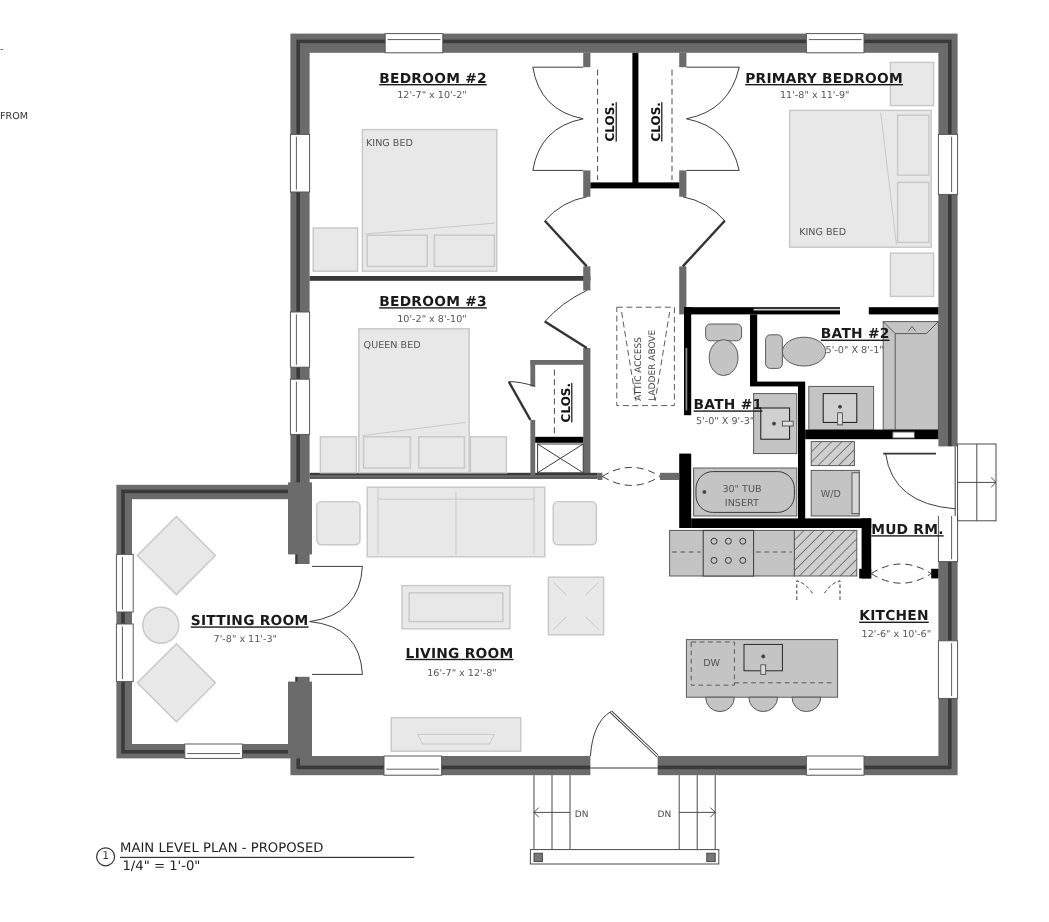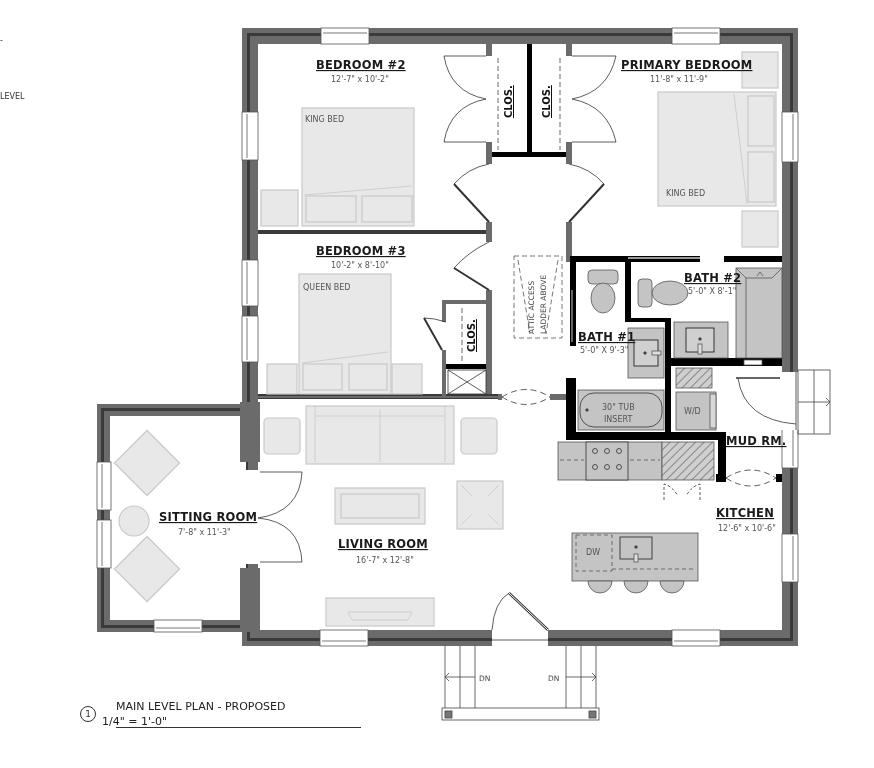--- a/index.html
+++ b/index.html
@@ -11,31 +11,31 @@
   .room-dim { font-family: "DejaVu Sans", sans-serif; font-size: 8px; fill: #555; }
   .furn-label { font-family: "DejaVu Sans", sans-serif; font-size: 8px; fill: #555; }
   .clos-label { font-family: "DejaVu Sans", sans-serif; font-weight: bold; font-size: 10px;
                 fill: #111; text-decoration: underline; }
   .small-label { font-family: "DejaVu Sans", sans-serif; font-size: 7.5px; fill: #444; }
   .edge-text { position: absolute; font-size: 8px; color: #333; font-family: "DejaVu Sans", sans-serif; }
   .title-block { position: absolute; left: 80px; top: 700px; width: 270px; }
   .title-circle { position: absolute; left: 0; top: 6px; width: 14px; height: 14px;
                   border: 1px solid #333; border-radius: 50%; font-size: 9px;
                   text-align: center; line-height: 14px; color: #333; font-family: "DejaVu Sans", sans-serif; }
-  .title-main { position: absolute; left: 36px; top: 0; font-size: 11px; color: #222;
+  .title-main { position: absolute; left: 20px; top: 0; font-size: 11px; color: #222;
                 font-family: "DejaVu Sans", sans-serif; border-bottom: 1px solid #333;
-                width: 245px; padding-bottom: 14px; }
+                width: 245px; padding-bottom: 1px; }
   .title-scale { position: absolute; left: 22px; top: 15px; font-size: 11px; color: #222;
                  font-family: "DejaVu Sans", sans-serif; }
 </style>
 </head>
 <body>
 
 <div class="edge-text" style="left:0;top:36px;">-</div>
-<div class="edge-text" style="left:0;top:92px;">LEVEL</div>
+<div class="edge-text" style="left:0;top:92px;">FROM</div>
 
 <svg id="plan" viewBox="0 0 874 768" xmlns="http://www.w3.org/2000/svg">
   <defs>
     <pattern id="hatch" patternUnits="userSpaceOnUse" width="6" height="6" patternTransform="rotate(45)">
       <rect width="6" height="6" fill="#cfcfcf"></rect>
       <line x1="0" y1="0" x2="0" y2="6" stroke="#555" stroke-width="1.2"></line>
     </pattern>
   </defs>
 
   <g>

